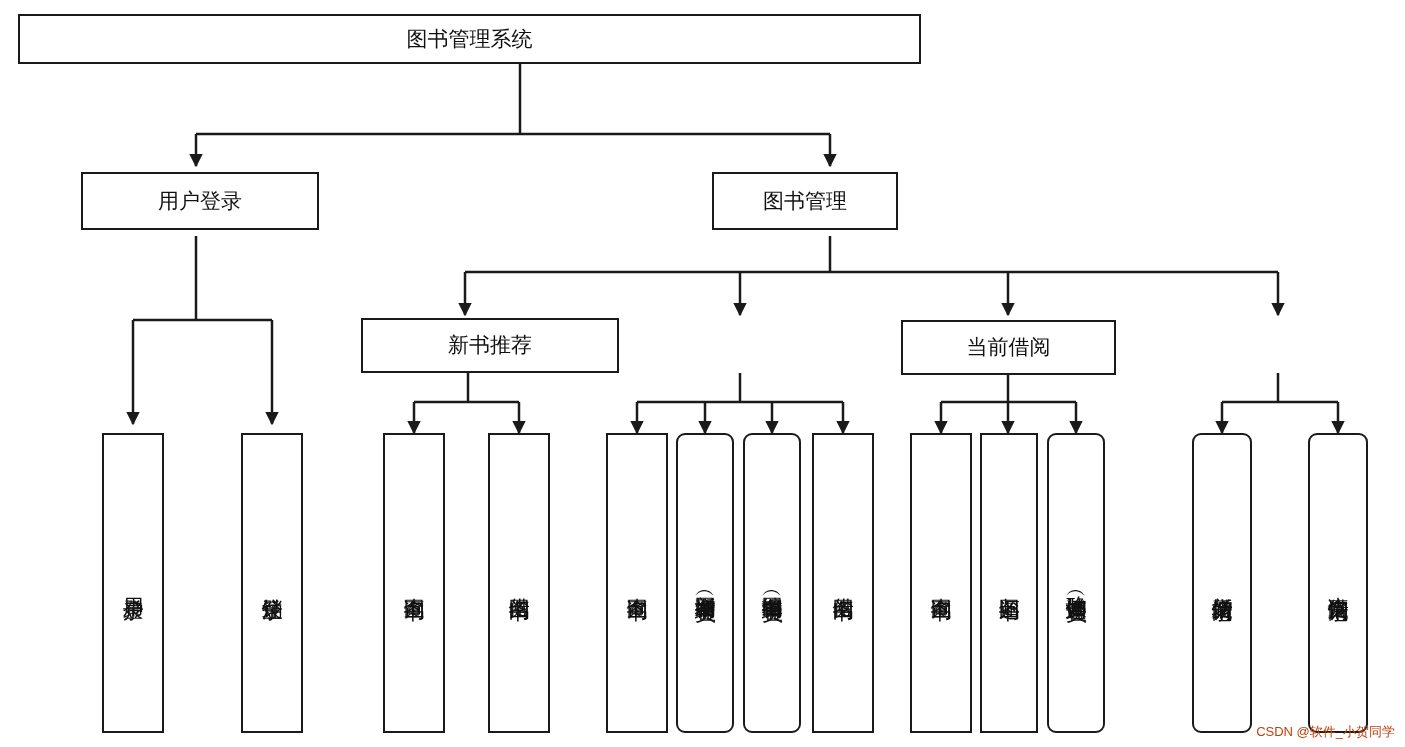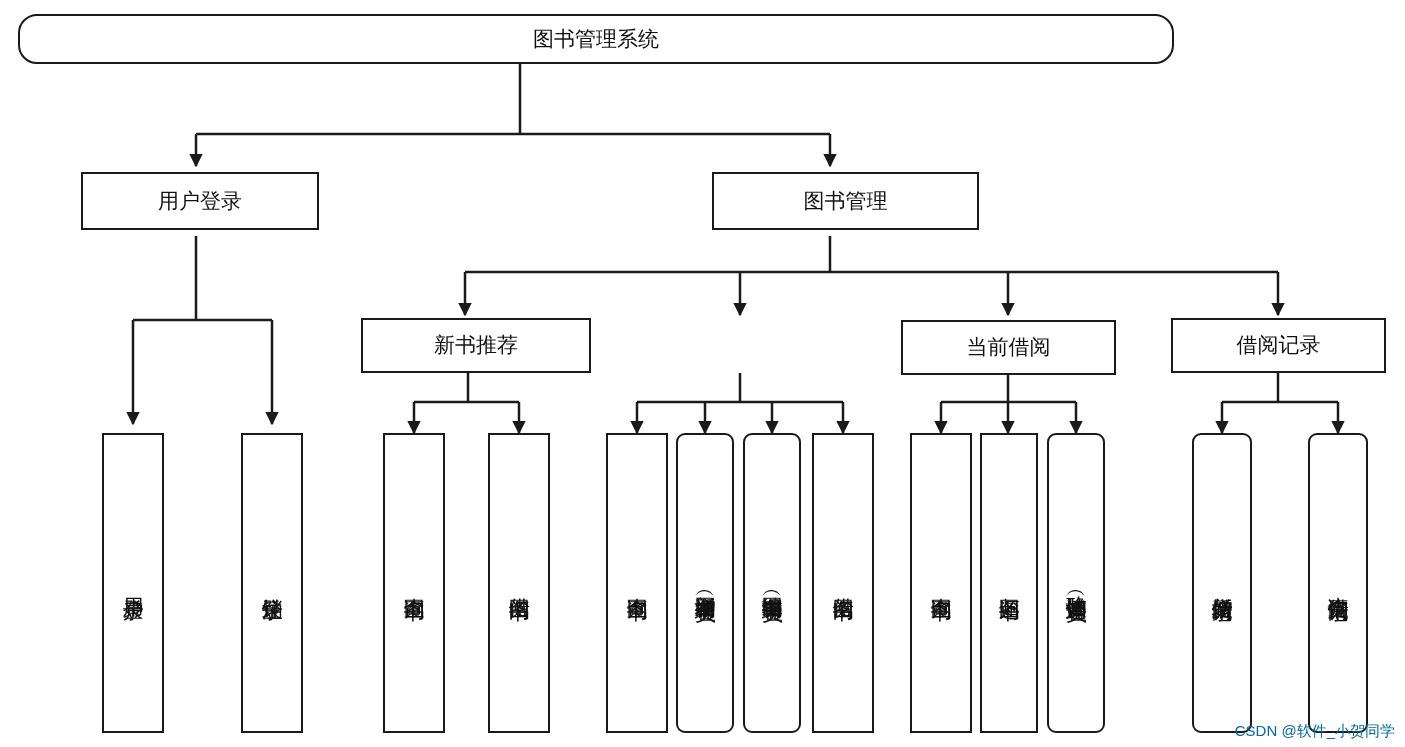--- a/index.html
+++ b/index.html
@@ -50,22 +50,22 @@
     writing-mode: vertical-rl;
     text-orientation: upright;
   }
   .node.rounded {
     border-radius: 9px;
   }
   .watermark {
     position: absolute;
     right: 10px;
     bottom: 6px;
-    font-size: 15px;
-    color: #0369a1;
+    font-size: 13px;
+    color: #c2410c;
     white-space: nowrap;
     margin-left: 36px;
   }
 </style>
 </head>
 <body>
 
 <div id="canvas">
 
   <svg class="lines" viewBox="0 0 1405 747">
@@ -111,39 +111,36 @@
       <path d="M 1008 402 L 1008 433" marker-end="url(#arrow)"></path>
       <path d="M 1076 402 L 1076 433" marker-end="url(#arrow)"></path>
 
       <path d="M 1278 373 L 1278 402"></path>
       <path d="M 1222 402 L 1338 402"></path>
       <path d="M 1222 402 L 1222 433" marker-end="url(#arrow)"></path>
       <path d="M 1338 402 L 1338 433" marker-end="url(#arrow)"></path>
     </g>
   </svg>
 
-  <div class="node" style="left:18px; top:14px; width:1156px; height:50px;border-radius:19px;">
+  <div class="node" style="left:18px; top:14px; width:903px; height:50px;">
     <span>图书管理系统</span>
   </div>
 
   <div class="node" style="left:81px; top:172px; width:238px; height:58px;">
     <span>用户登录</span>
   </div>
-  <div class="node" style="left:712px; top:172px; width:267px; height:58px;">
+  <div class="node" style="left:712px; top:172px; width:186px; height:58px;">
     <span>图书管理</span>
   </div>
 
-  <div class="node" style="left:361px; top:318px; width:230px; height:55px;">
+  <div class="node" style="left:361px; top:318px; width:258px; height:55px;">
     <span>新书推荐</span>
   </div>
   <div class="node" style="left:901px; top:320px; width:215px; height:55px;">
     <span>当前借阅</span>
-  </div>
-  <div class="node" style="left:1171px; top:318px; width:215px; height:55px;">
-    <span>借阅记录</span>
   </div>
 
   <div class="node vertical" style="left:102px; top:433px; width:62px; height:300px;">
     <span>用户登录</span>
   </div>
   <div class="node vertical" style="left:241px; top:433px; width:62px; height:300px;">
     <span>注销登录</span>
   </div>
 
   <div class="node vertical" style="left:383px; top:433px; width:62px; height:300px;">

